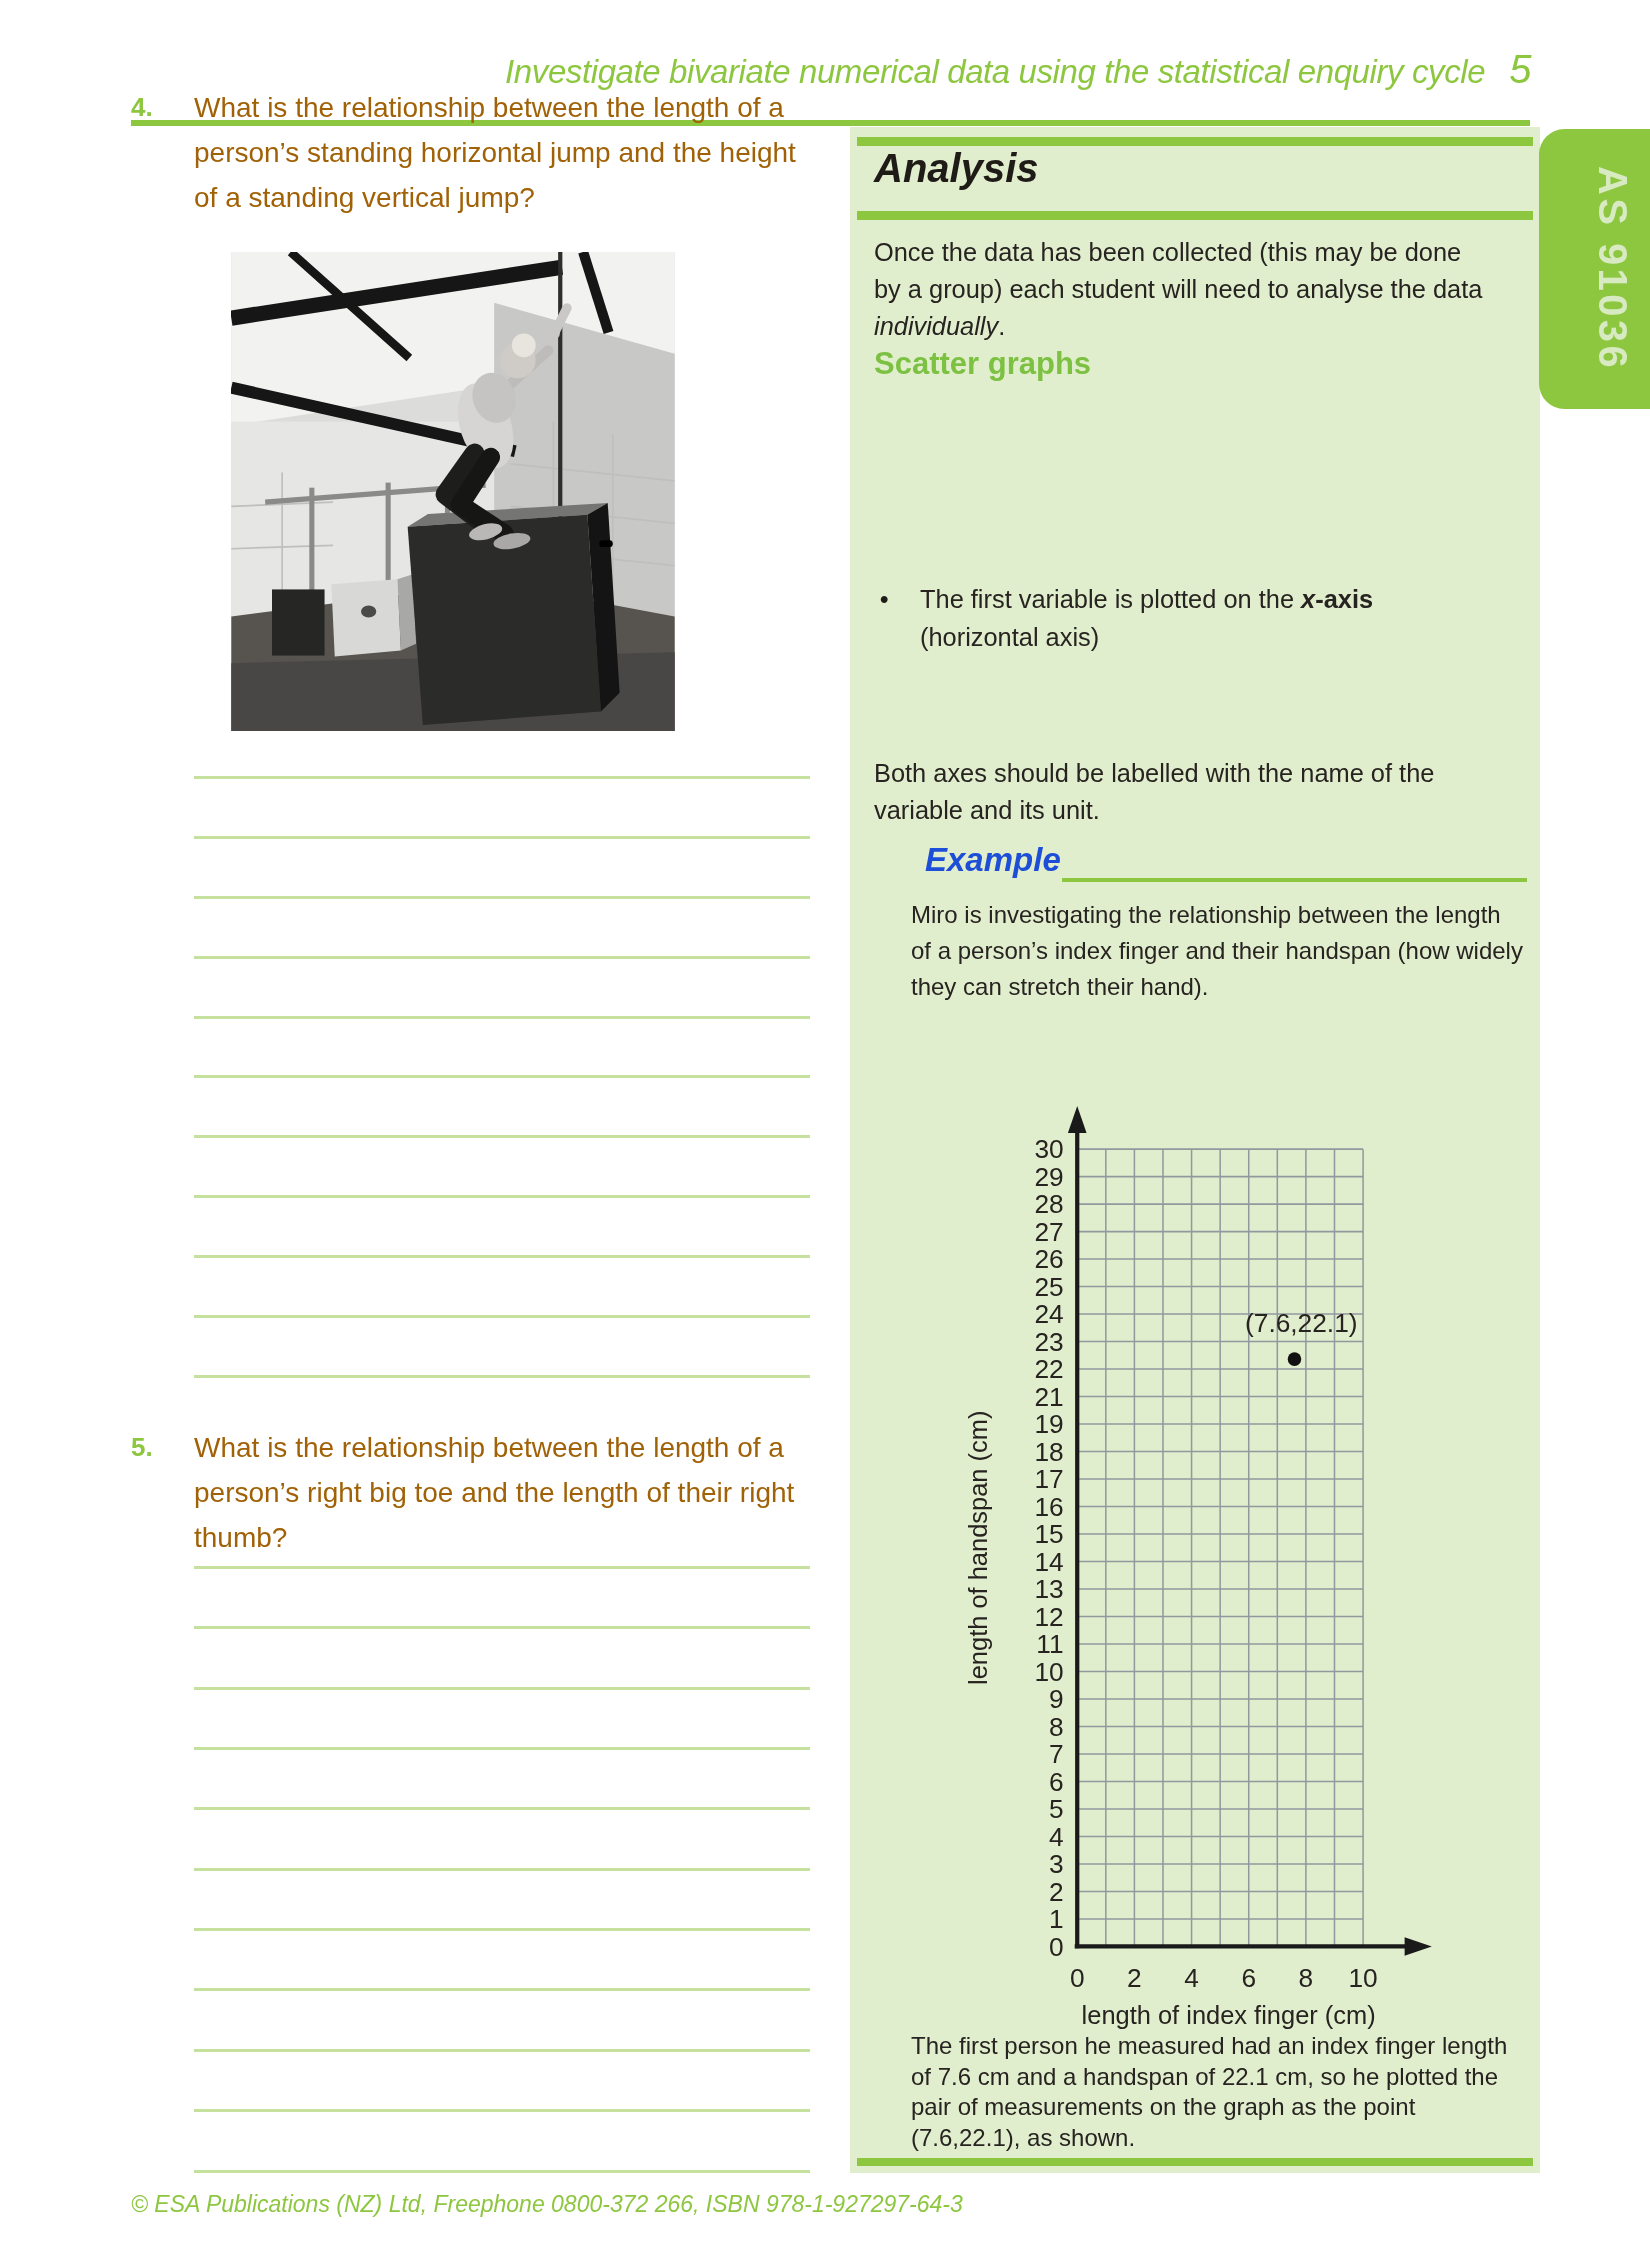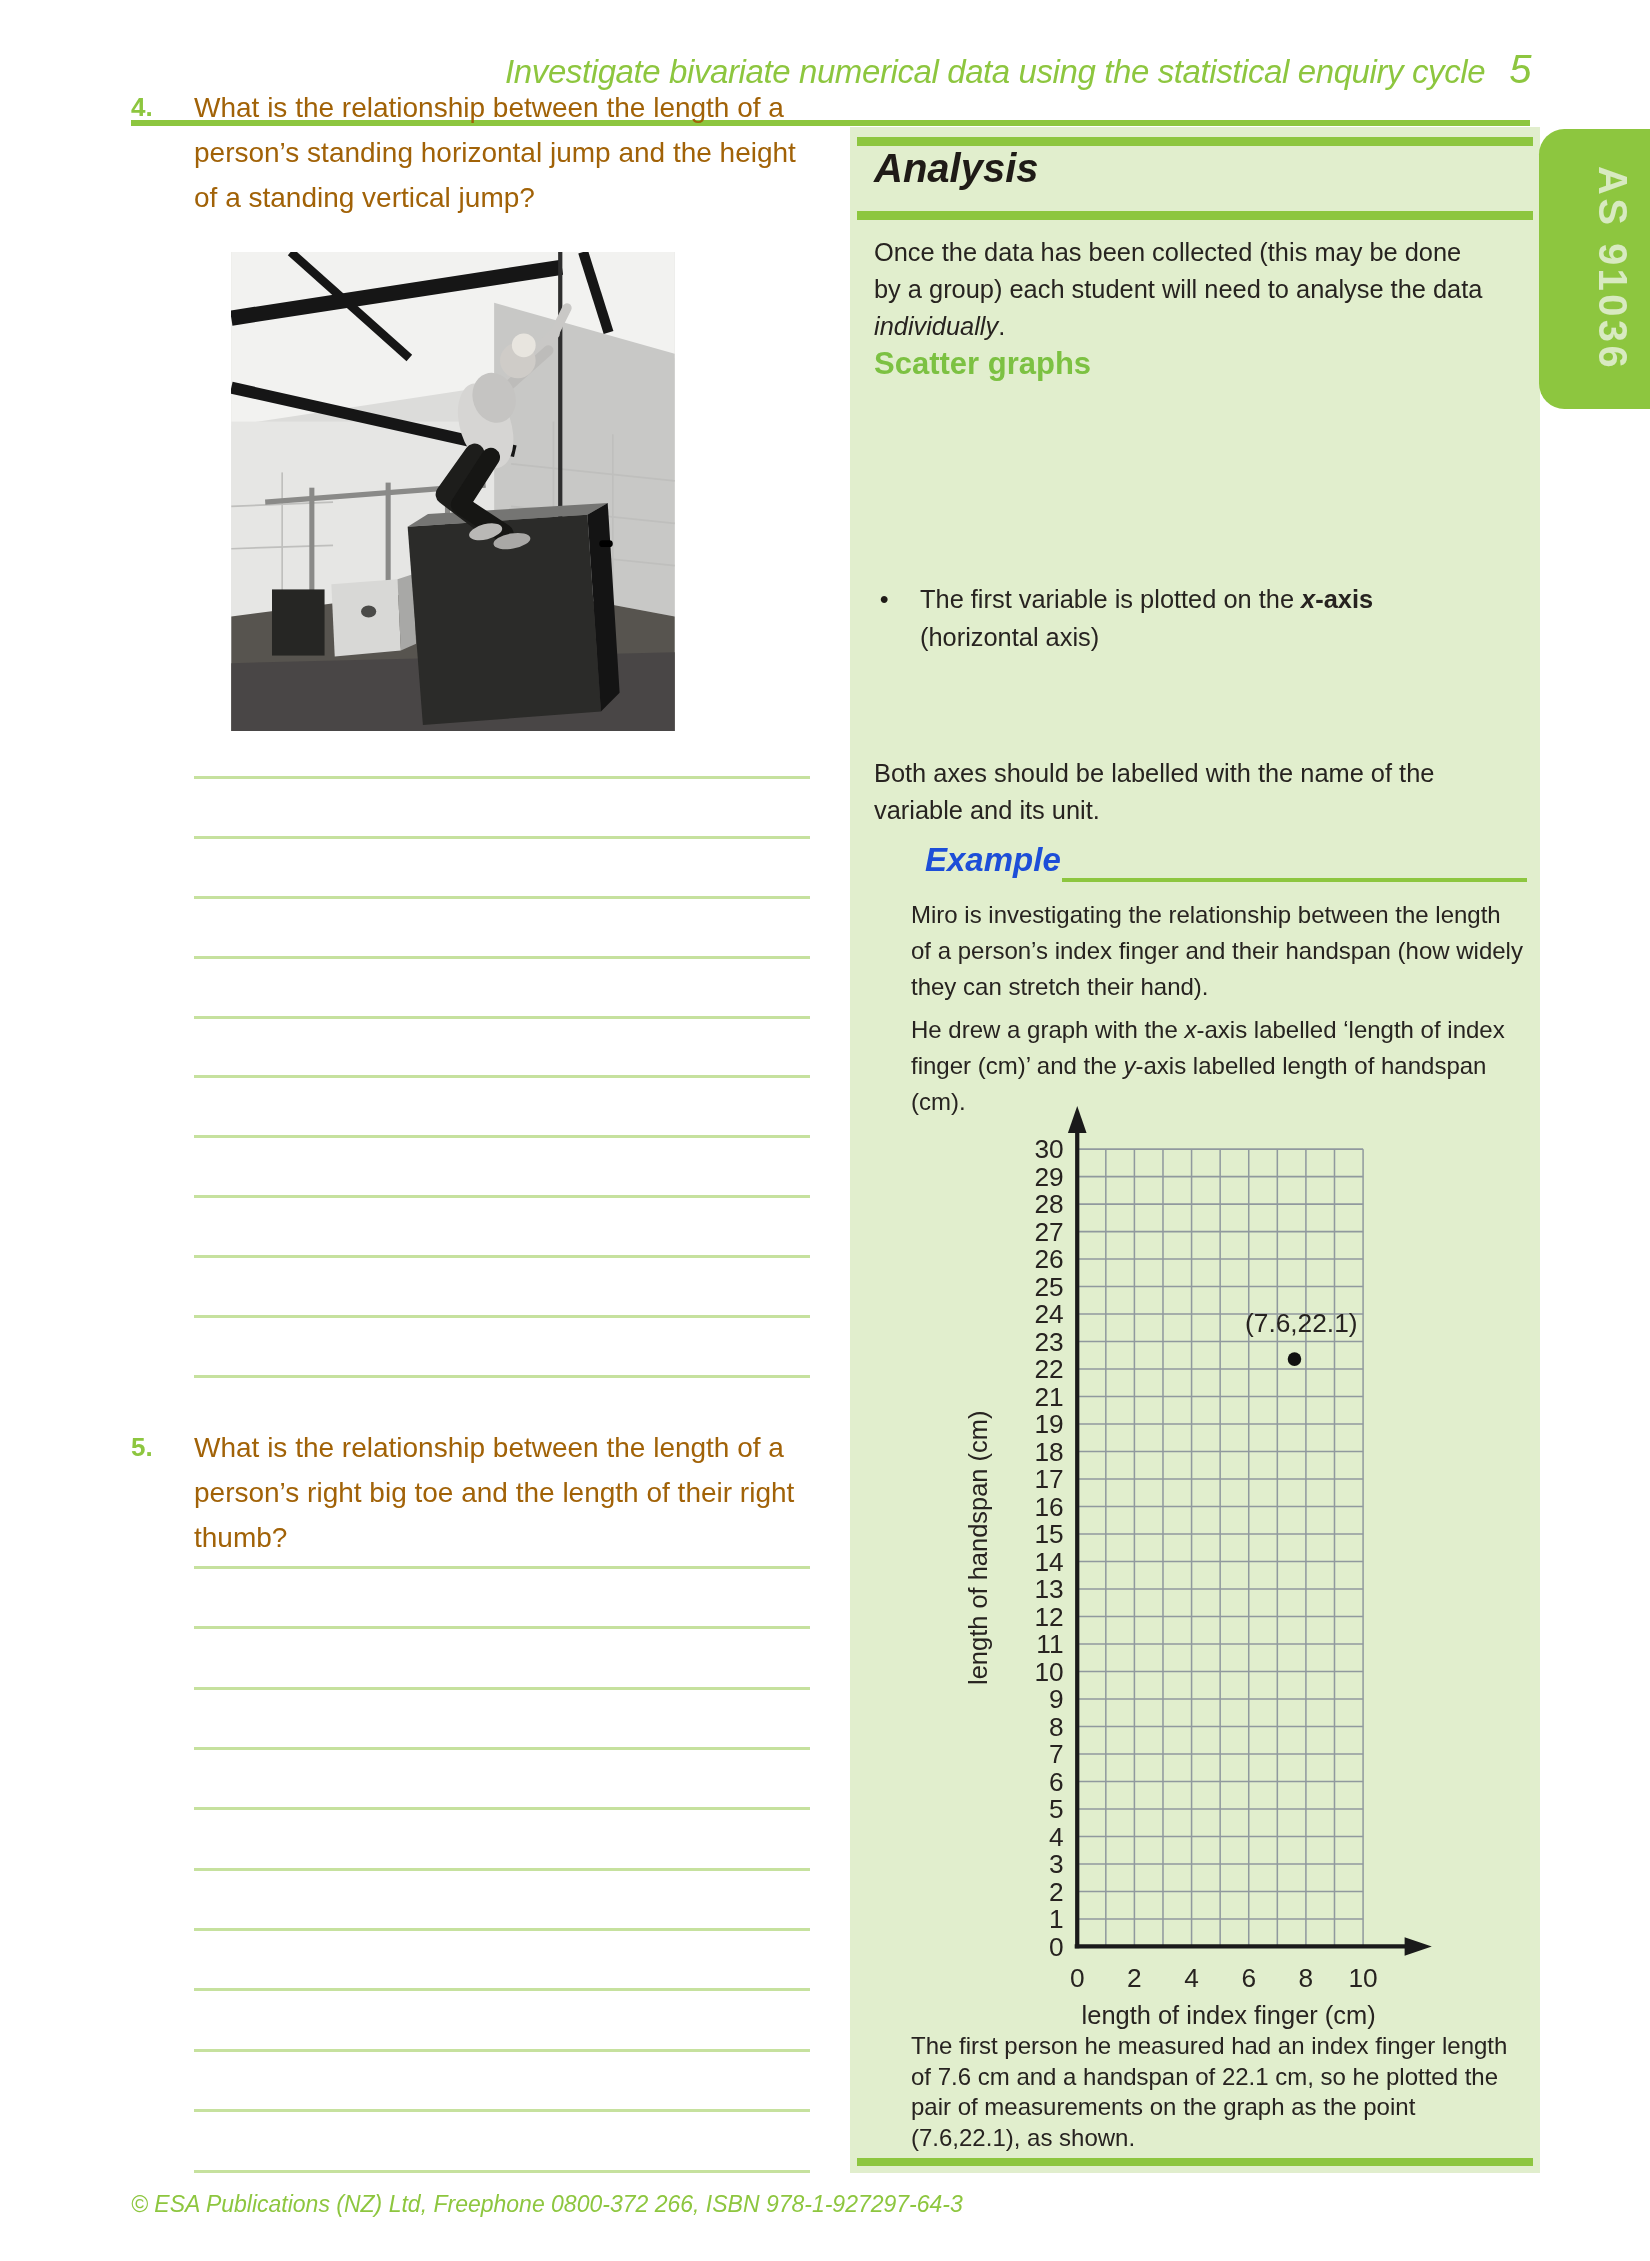--- a/index.html
+++ b/index.html
@@ -158,23 +158,20 @@
       </li>
     </ul>
 
     <div id="p-axes" class="ppara">Both axes should be labelled with the name of the variable and its unit.</div>
 
     <div id="example-h">Example</div>
     <div id="example-rule"></div>
 
     <div id="ex-p1" class="xpara">Miro is investigating the relationship between the length of a person’s index finger and their handspan (how widely they can stretch their hand).</div>
 
-    <div id="ex-p2" class="xpara">
-      <span>He drew a graph with the </span><span class="i">x</span><span>-axis labelled ‘length of index finger (cm)’ and the </span><span class="i">y</span><span>-axis labelled length of handspan (cm).</span>
-    </div>
 
     <svg id="chart" viewBox="0 0 640 1120">
         <line x1="190" y1="65" x2="527" y2="65" stroke="#90999e" stroke-width="1.8"></line>
         <text x="174" y="76" text-anchor="end" font-size="31" fill="#272320">30</text>
         <line x1="190" y1="97.41379310344828" x2="527" y2="97.41379310344828" stroke="#90999e" stroke-width="1.8"></line>
         <text x="174" y="108.41379310344828" text-anchor="end" font-size="31" fill="#272320">29</text>
         <line x1="190" y1="129.82758620689657" x2="527" y2="129.82758620689657" stroke="#90999e" stroke-width="1.8"></line>
         <text x="174" y="140.82758620689657" text-anchor="end" font-size="31" fill="#272320">28</text>
         <line x1="190" y1="162.24137931034483" x2="527" y2="162.24137931034483" stroke="#90999e" stroke-width="1.8"></line>
         <text x="174" y="173.24137931034483" text-anchor="end" font-size="31" fill="#272320">27</text>

